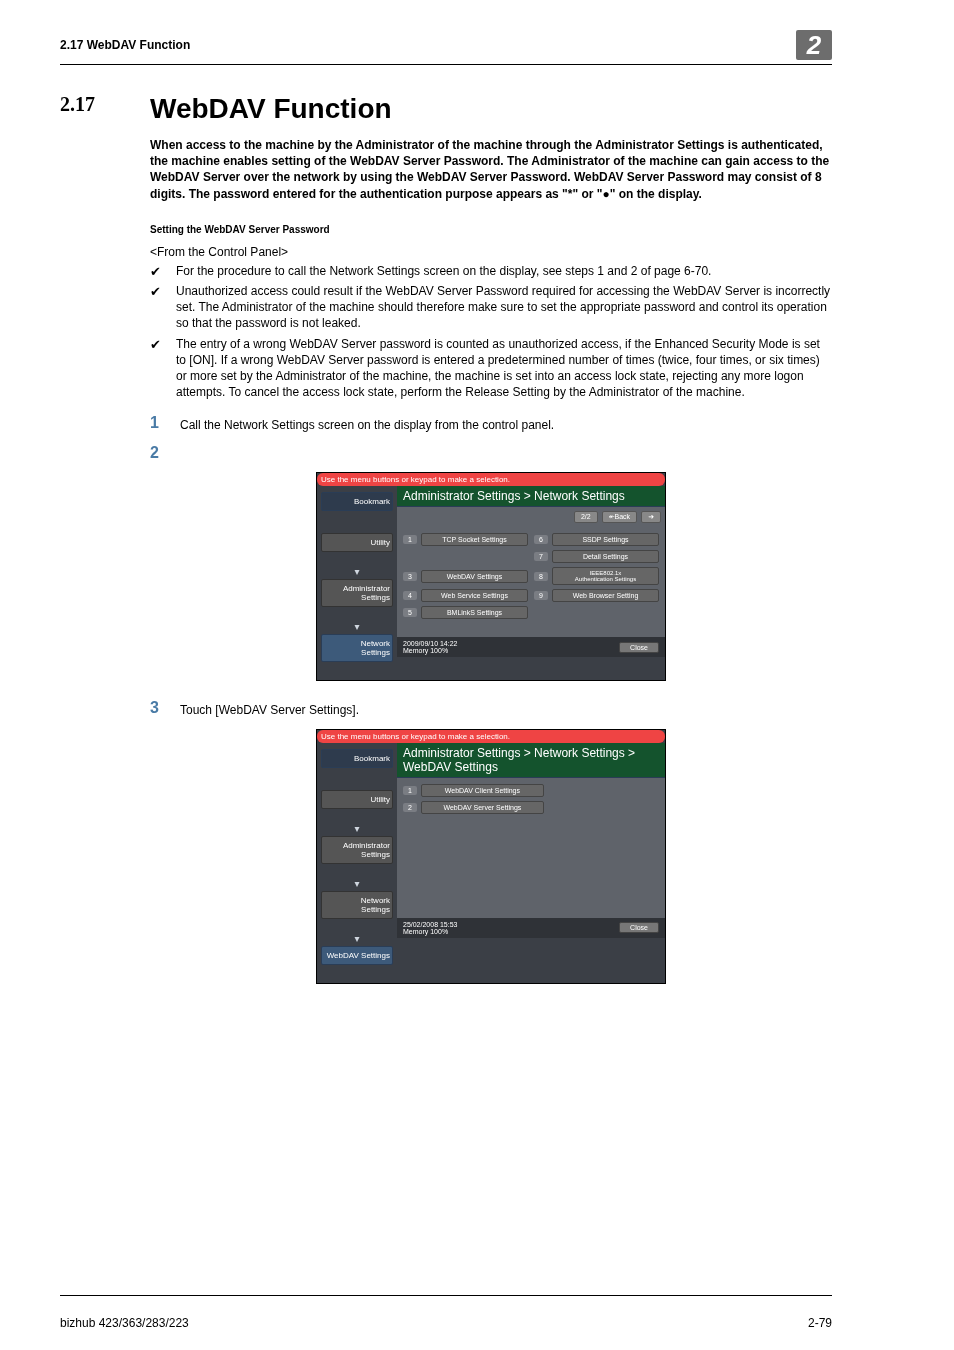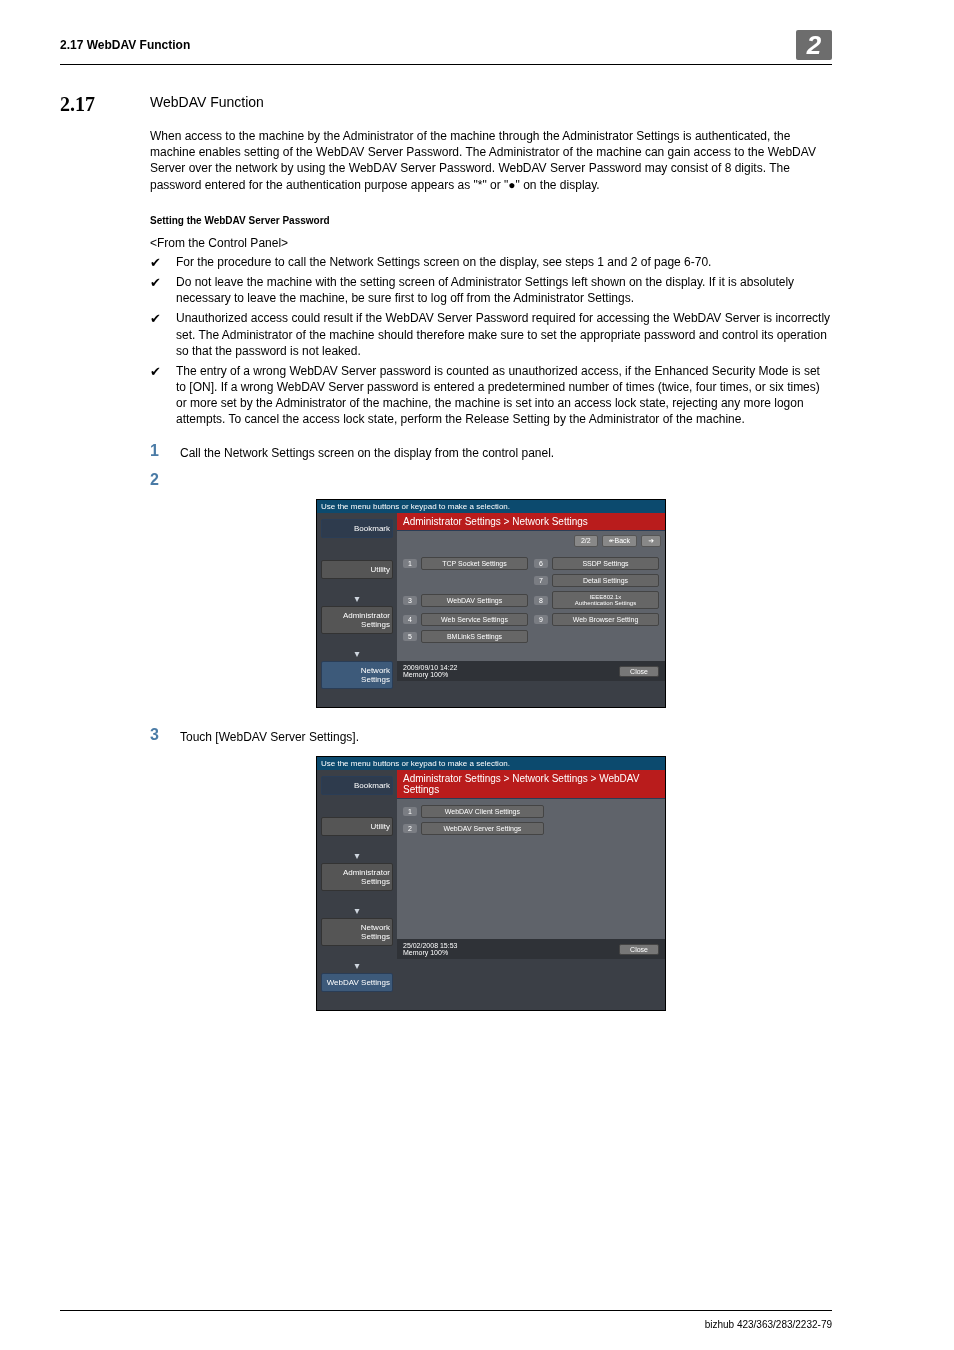--- a/index.html
+++ b/index.html
@@ -3,55 +3,55 @@
 <meta charset="utf-8">
 <style>
   * { box-sizing: border-box; margin: 0; padding: 0; }
   html, body { width: 954px; height: 1350px; background: #fff; font-family: Arial, Helvetica, sans-serif; color: #000; }
   .page { position: relative; width: 892px; height: 1350px; padding: 30px 60px 20px 60px; }
   .hdr { display: flex; justify-content: space-between; align-items: center; border-bottom: 1px solid #000; padding-bottom: 4px; margin-bottom: 28px; }
   .hdr-left { font-size: 12px; font-weight: bold; }
   .hdr-num { display: block; font-style: italic; font-weight: bold; font-size: 26px; color: #fff; background: #6d6d6d; width: 36px; height: 30px; text-align: center; line-height: 30px; border-radius: 2px; }
   .section-title { margin-bottom: 12px; }
   .section-title .snum { font-size: 20px; font-weight: bold; display: inline-block; width: 90px; vertical-align: top; font-family: Liberation Serif, serif;}
-  .section-title .stext { font-size: 14px; font-weight: normal; }
+  .section-title .stext { font-size: 28px; font-weight: bold; }
   .body-indent { margin-left: 90px; }
-  .intro { font-size: 12px; line-height: 1.35; margin-bottom: 22px; }
+  .intro { font-size: 12px; line-height: 1.35; margin-bottom: 22px; font-weight: bold; }
   .subhead { font-size: 10px; font-weight: bold; margin-bottom: 10px; }
   .fromcp { font-size: 12px; margin-bottom: 4px; }
   ul.checks { list-style: none; padding: 0; margin: 0 0 14px 0; }
   ul.checks li { position: relative; padding-left: 26px; font-size: 12px; line-height: 1.35; margin-bottom: 4px; }
   ul.checks li::before { content: "✔"; position: absolute; left: 0; top: 0; font-size: 13px; }
   .step { display: flex; align-items: flex-start; margin-bottom: 10px; }
   .step .sn { width: 30px; font-size: 16px; font-weight: bold; color: #4a7ba6; flex-shrink: 0; }
   .step .st { font-size: 12px; line-height: 1.4; padding-top: 3px; }
   .shot-wrap { margin: 8px 0 18px 0; display:flex; justify-content:center; }
 
   
   .shot { width: 350px; background: #3b3f46; color: #fff; font-size: 8px; border: 1px solid #000; }
-  .shot .top { background:#0c4a6e; color:#fff; padding:2px 4px; font-size:8px; }
+  .shot .top { background:#ef4444; color:#fff; padding:2px 4px; font-size:8px;border-radius:6px; }
   .shot .row { display:flex; }
   .shot .side { width:80px; padding:6px 4px; }
   .side .btn { background:#3d5a7a; color:#fff; border-radius:2px; text-align:right; padding:4px 2px; font-size:8px; margin-bottom:12px; border:1px solid #2a3d56; }
   .side .btn.gray { background:#555; border-color:#333; }
   .side .btn.dark { background:#2e3b4d; }
   .side .arrow { text-align:center; font-size:10px; color:#cfd6df; padding:2px 0; }
   .shot .main { flex:1; padding:0; }
-  .main .crumb { background:#b91c1c; color:#fff; padding:3px 6px; font-size:10px; border-bottom:1px solid #2a3d56; }
+  .main .crumb { background:#14532d; color:#fff; padding:3px 6px; font-size:12px; border-bottom:1px solid #2a3d56; }
   .main .nav { display:flex; justify-content:flex-end; gap:4px; padding:4px; background:#5f636a; }
   .nav span { background:#888; color:#fff; padding:1px 6px; border-radius:2px; font-size:7px; border:1px solid #555;}
   .main .grid { padding:6px; background:#5f636a; min-height:110px; }
   .grid .row2 { display:flex; gap:6px; margin-bottom:4px; }
   .grid .cell { flex:1; display:flex; align-items:center; gap:4px; }
   .grid .cell .num { background:#7a7d83; width:14px; text-align:center; border-radius:2px; font-size:7px; padding:1px 0;}
   .grid .cell .pill { flex:1; background:#666; border:1px solid #444; border-radius:2px; padding:2px 4px; font-size:7px; text-align:center;}
   .shot .foot { background:#2f3237; display:flex; justify-content:space-between; align-items:center; padding:3px 6px; font-size:7px; }
   .foot .close { background:#777; border:1px solid #444; border-radius:2px; padding:1px 10px; }
 
-  .page-footer { position:absolute; bottom:20px; left:60px; right:60px; border-top:1px solid #000; padding-top:8px; font-size:10px; display:flex; justify-content:flex-end;}
+  .page-footer { position:absolute; bottom:20px; left:60px; right:60px; border-top:1px solid #000; padding-top:20px; font-size:12px; display:flex; justify-content:space-between;}
 </style>
 </head>
 <body>
 
 <div class="page">
 
   <div class="hdr">
     <span class="hdr-left">2.17    WebDAV Function</span>
     <span class="hdr-num">2</span>
   </div>
@@ -61,21 +61,20 @@
   </div>
 
   <div class="body-indent">
     <p class="intro">When access to the machine by the Administrator of the machine through the Administrator Settings is authenticated, the machine enables setting of the WebDAV Server Password. The Administrator of the machine can gain access to the WebDAV Server over the network by using the WebDAV Server Password. WebDAV Server Password may consist of 8 digits. The password entered for the authentication purpose appears as "*" or "●" on the display.</p>
 
     <div class="subhead">Setting the WebDAV Server Password</div>
     <div class="fromcp">&lt;From the Control Panel&gt;</div>
 
     <ul class="checks">
       <li>For the procedure to call the Network Settings screen on the display, see steps 1 and 2 of page 6-70.</li>
-      <li>Do not leave the machine with the setting screen of Administrator Settings left shown on the display. If it is absolutely necessary to leave the machine, be sure first to log off from the Administrator Settings.</li>
       <li>Unauthorized access could result if the WebDAV Server Password required for accessing the WebDAV Server is incorrectly set. The Administrator of the machine should therefore make sure to set the appropriate password and control its operation so that the password is not leaked.</li>
       <li>The entry of a wrong WebDAV Server password is counted as unauthorized access, if the Enhanced Security Mode is set to [ON]. If a wrong WebDAV Server password is entered a predetermined number of times (twice, four times, or six times) or more set by the Administrator of the machine, the machine is set into an access lock state, rejecting any more logon attempts. To cancel the access lock state, perform the Release Setting by the Administrator of the machine.</li>
     </ul>
 
     <div class="step">
       <div class="sn">1</div>
       <div class="st">Call the Network Settings screen on the display from the control panel.</div>
     </div>
     <div class="step">
       <div class="sn">2</div>

